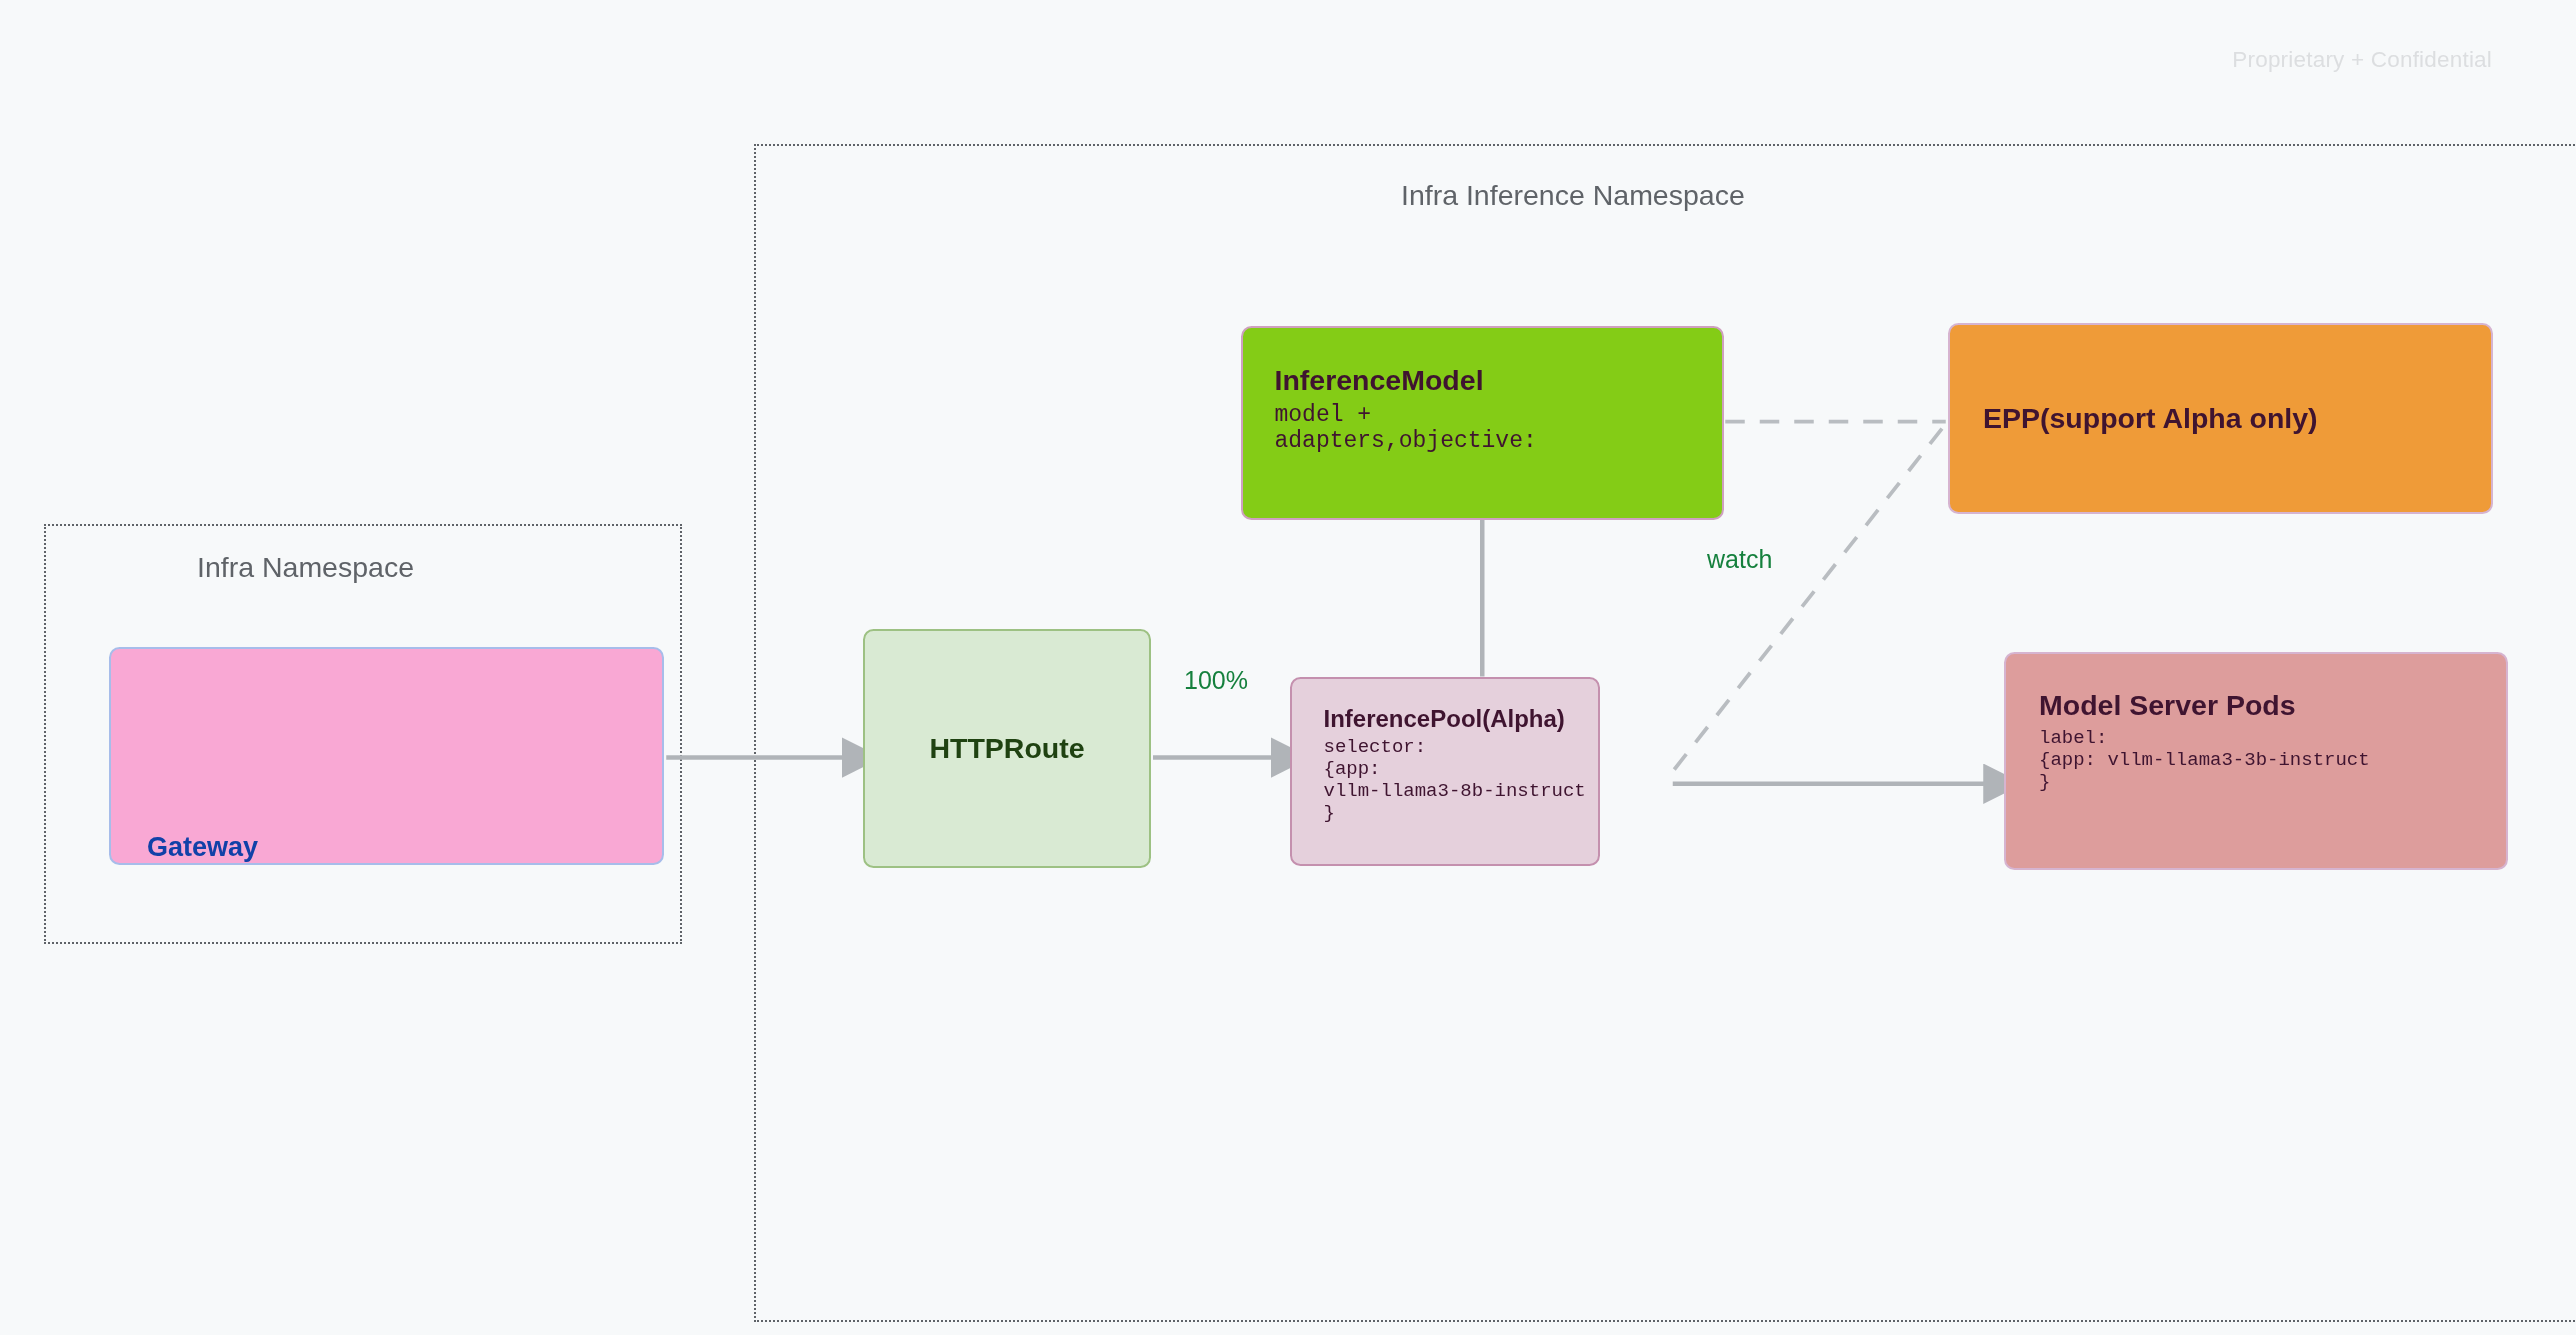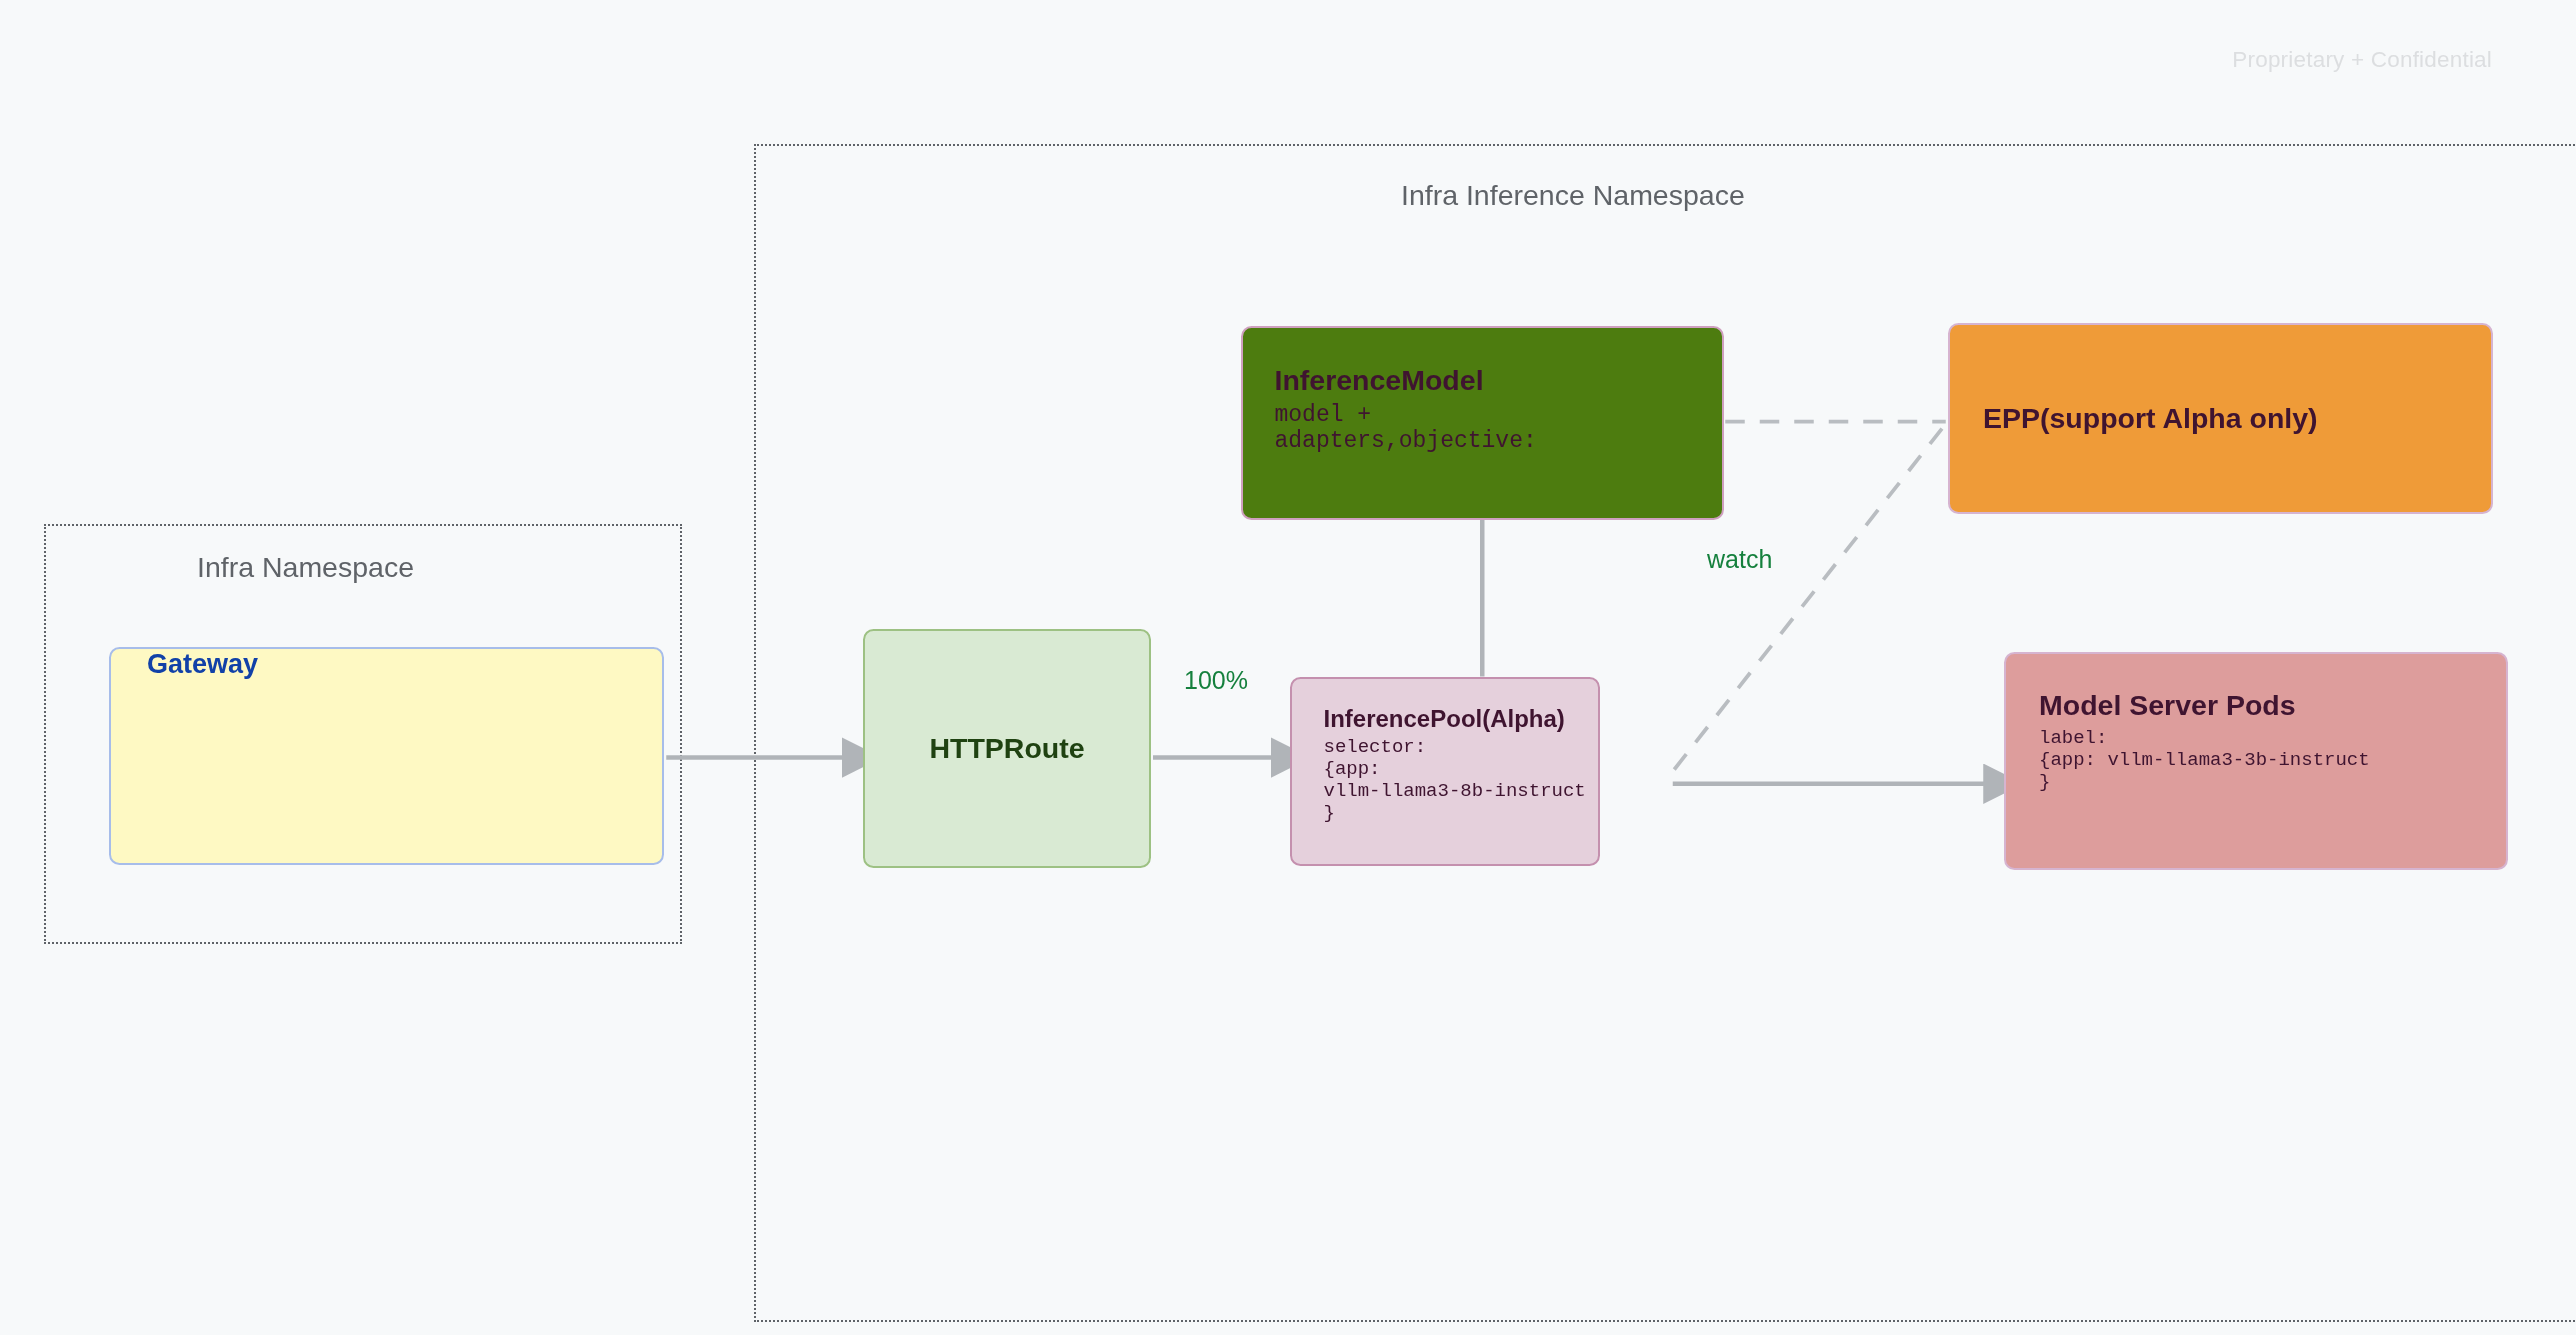--- a/index.html
+++ b/index.html
@@ -60,41 +60,41 @@
     white-space: nowrap;
   }
   .node .mono {
     font-family: "Liberation Mono", "DejaVu Sans Mono", monospace;
     white-space: pre;
   }
 
   
   .n-gateway {
     left: 109px; top: 647px; width: 555px; height: 218px;
-    background: #fef9c3;
+    background: #f9a8d4;
     border: 2.3px solid #a7bdea;
-    display: flex; align-items: flex-start;
+    display: flex; align-items: flex-end;
   }
   .n-gateway .title {
     font-size: 27px; color: #1141a8; padding-left: 36px;
   }
 
   
   .n-httproute {
     left: 863px; top: 629px; width: 288px; height: 239px;
     background: #d9ead3;
     border: 2.3px solid #9dc183;
     display: flex; align-items: center; justify-content: center;
   }
   .n-httproute .title { font-size: 28.5px; color: #1f4211; }
 
   
   .n-infmodel {
     left: 1241px; top: 326px; width: 483px; height: 194px;
-    background: #4d7c0f;
+    background: #84cc16;
     border: 2.3px solid #cfa0bf;
     padding: 36px 0 0 31.5px;
   }
   .n-infmodel .title { font-size: 28.5px; color: #3f1430; margin-bottom: 4.5px; }
   .n-infmodel .mono  { font-size: 23px; color: #3f1430; line-height: 1.17; }
 
   
   .n-infpool {
     left: 1290px; top: 677px; width: 310px; height: 189px;
     background: #e5d0dc;

